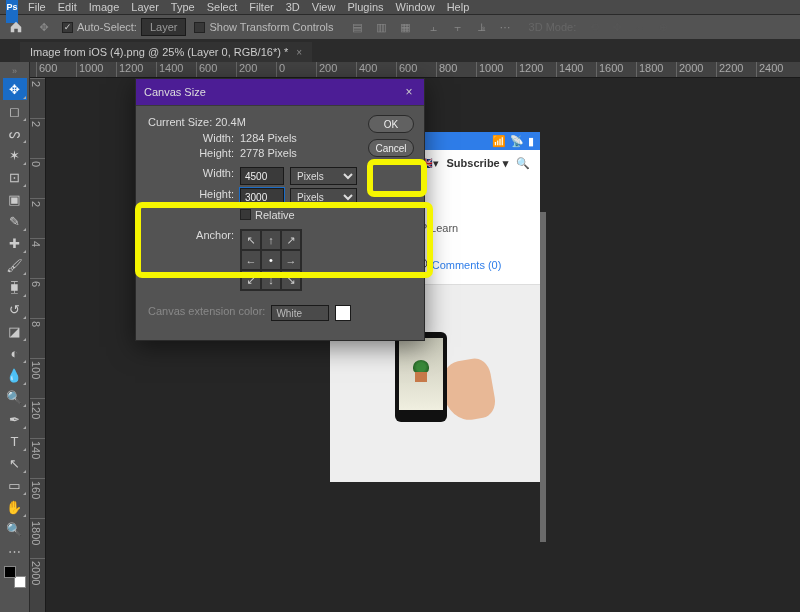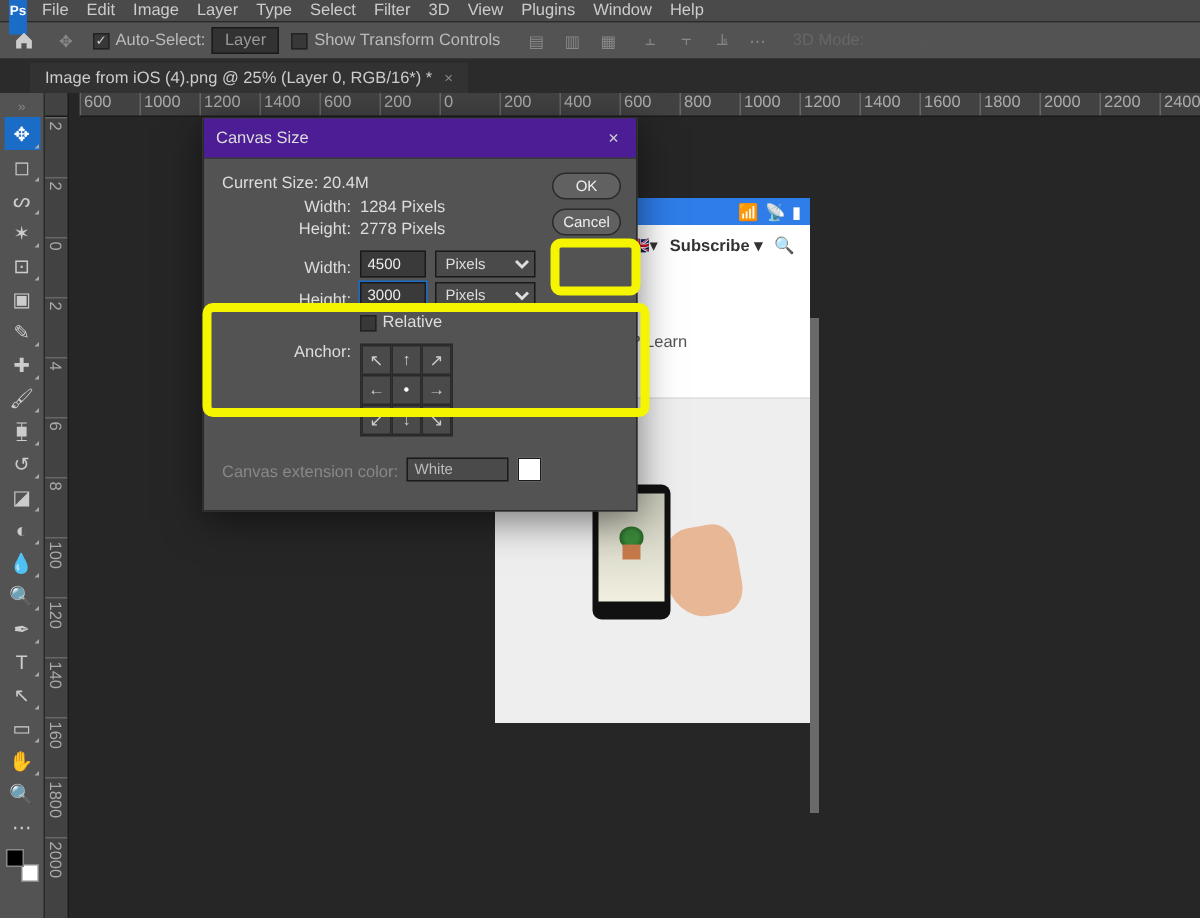--- a/index.html
+++ b/index.html
@@ -18,21 +18,21 @@
 .doctab .closex{color:#888;font-size:10px}
 .workarea{position:absolute;top:62px;left:0;right:0;bottom:0;display:flex}
 .toolbar{width:30px;background:#535353;border-right:1px solid #2a2a2a;display:flex;flex-direction:column;align-items:center;padding-top:4px;gap:0}
 .tool{width:24px;height:22px;display:flex;align-items:center;justify-content:center;color:#ccc;font-size:13px;position:relative}
 .tool.active{background:#1a6cc7;color:#fff}
 .tool .tri{position:absolute;right:1px;bottom:1px;width:0;height:0;border-left:3px solid transparent;border-bottom:3px solid #aaa}
 .fgbg{position:relative;width:22px;height:22px;margin-top:4px}
 .fgbg .fg{position:absolute;width:12px;height:12px;background:#000;border:1px solid #888;top:0;left:0}
 .fgbg .bg{position:absolute;width:12px;height:12px;background:#fff;border:1px solid #888;bottom:0;right:0}
 .canvasarea{flex:1;background:#262626;position:relative;overflow:hidden}
-.ruler-h{position:absolute;top:0;left:23px;right:0;height:16px;background:#424242;border-bottom:1px solid #1a1a1a;display:flex;overflow:hidden;font-size:8px;color:#aaa}
+.ruler-h{position:absolute;top:0;left:6px;right:0;height:16px;background:#424242;border-bottom:1px solid #1a1a1a;display:flex;overflow:hidden;font-size:8px;color:#aaa}
 .ruler-h .tick{flex:0 0 40px;border-left:1px solid #666;padding-left:2px}
 .ruler-v{position:absolute;top:16px;left:0;width:16px;bottom:0;background:#424242;border-right:1px solid #1a1a1a;display:flex;flex-direction:column;overflow:hidden;font-size:8px;color:#aaa}
 .ruler-v .tick{flex:0 0 40px;border-top:1px solid #666;padding-top:2px;writing-mode:vertical-lr}
 .ruler-corner{position:absolute;top:0;left:0;width:16px;height:16px;background:#424242;border-right:1px solid #1a1a1a;border-bottom:1px solid #1a1a1a}
 .docimg{position:absolute;top:70px;left:300px;width:210px;height:350px;background:#fff;display:flex;flex-direction:column}
 .docimg .topbar{height:18px;background:#2e7de9;display:flex;align-items:center;justify-content:space-between;padding:0 6px;color:#fff;font-size:9px}
 .docimg .topbar .url{display:flex;align-items:center;gap:4px}
 .docimg .topbar .locki{font-size:8px}
 .docimg .topbar .status{display:flex;gap:4px}
 .docimg .artrow{height:26px;display:flex;align-items:center;justify-content:flex-end;gap:8px;padding:0 10px;font-size:9px;color:#333}
@@ -50,34 +50,34 @@
 .docimg .photo .phone{position:absolute;left:40px;top:4px;width:52px;height:90px;background:#111;border-radius:6px}
 .docimg .photo .screen{position:absolute;left:44px;top:10px;width:44px;height:72px;background:linear-gradient(#c8c8b8,#f0efe0)}
 .docimg .photo .plant{position:absolute;left:58px;top:32px;width:16px;height:14px;background:radial-gradient(circle,#3a8a3a 40%,#2a6a2a 70%);border-radius:50% 50% 40% 40%}
 .docimg .photo .pot{position:absolute;left:60px;top:44px;width:12px;height:10px;background:#c77a4a}
 .docimg .photo .hand{position:absolute;right:22px;top:32px;width:50px;height:60px;background:#e8b896;border-radius:40% 30% 30% 50%;transform:rotate(-10deg)}
 .dometer{position:absolute;top:80px;right:-6px;width:6px;height:330px;background:#6a6a6a}
 .dialog{position:absolute;top:16px;left:105px;width:290px;background:#535353;border:1px solid #2a2a2a;box-shadow:0 6px 24px rgba(0,0,0,.5);color:#ddd;font-size:10px}
 .dialog .titlebar{display:flex;align-items:center;justify-content:space-between;padding:6px 8px;border-bottom:1px solid #3a3a3a;background:#4c1d95}
 .dialog .titlebar .xbtn{width:14px;height:14px;display:flex;align-items:center;justify-content:center;color:#ccc;font-size:12px}
 .dialog .body{padding:10px 12px 16px 12px}
-.dialog .row{display:flex;align-items:flex-end;margin:3px 0}
+.dialog .row{display:flex;align-items:flex-start;margin:3px 0}
 .dialog .row .lab{width:92px;text-align:right;padding-right:6px;color:#ddd}
 .dialog .row .val{color:#ddd}
 .dialog .sect{margin-top:8px}
 .dialog .cursize{margin-bottom:4px}
 .dialog input.num{width:44px;height:18px;background:#3a3a3a;border:1px solid #1a1a1a;color:#eee;font-size:10px;padding:0 4px}
 .dialog input.num.focus{outline:1px solid #1a6cc7}
 .dialog select.unit{width:67px;height:18px;background:#4a4a4a;border:1px solid #1a1a1a;color:#ddd;font-size:10px;padding:0 2px}
 .dialog .btncol{position:absolute;top:36px;right:10px;display:flex;flex-direction:column;gap:6px}
 .dialog .dlgbtn{width:46px;height:18px;background:#616161;border:1px solid #2a2a2a;border-radius:9px;display:flex;align-items:center;justify-content:center;color:#eee;font-size:10px}
 .anchorgrid{display:inline-grid;grid-template-columns:repeat(3,20px);grid-template-rows:repeat(3,20px);border:1px solid #2a2a2a;background:#4a4a4a}
 .anchorgrid .cell{border:1px solid #2a2a2a;display:flex;align-items:center;justify-content:center;color:#ccc;font-size:11px}
 .anchorgrid .cell.center{color:#fff}
-.extcolor{width:68px;height:16px;background:#4a4a4a;border:1px solid #1a1a1a;color:#bbb;font-size:10px;padding:0 4px;display:inline-flex;align-items:center}
+.extcolor{width:58px;height:16px;background:#4a4a4a;border:1px solid #1a1a1a;color:#bbb;font-size:10px;padding:0 4px;display:inline-flex;align-items:center}
 .swatch{width:16px;height:16px;background:#fff;border:1px solid #1a1a1a;display:inline-block;margin-left:6px}
 .highlight-a{position:absolute;top:140px;left:105px;width:298px;height:76px;border:6px solid #f5f500;border-radius:7px;pointer-events:none}
 .highlight-b{position:absolute;top:97px;left:337px;width:60px;height:38px;border:6px solid #f5f500;border-radius:7px;pointer-events:none}
 </style>
 </head>
 <body>
 
 <div class="menubar">
   <span class="pslogo">Ps</span>
   <span>File</span>
@@ -223,20 +223,28 @@
         <span class="flag">🇬🇧▾</span>
         <span class="sub">Subscribe ▾</span>
         <span>🔍</span>
       </div>
       <div class="article">
         <h2>any plant on</h2>
         <div class="date">May 15, 2022</div>
         <div class="lede">
           <span>ur inner botanist? Learn</span><br><span>nts on iPhone</span>
         </div>
+        <div class="social">
+          <span class="socialbtn" style="background:#3b5998">f</span>
+          <span class="socialbtn" style="background:#1da1f2">t</span>
+          <span class="socialbtn" style="background:#e60023">p</span>
+          <span class="socialbtn" style="background:#222">💬</span>
+          <span style="color:#2e7de9">💬</span>
+          <span class="comments">Comments (0)</span>
+        </div>
       </div>
       <div class="photo">
         <div class="phonehold">
           <div class="hand"></div>
           <div class="phone"></div>
           <div class="screen"></div>
           <div class="plant"></div>
           <div class="pot"></div>
         </div>
       </div>

